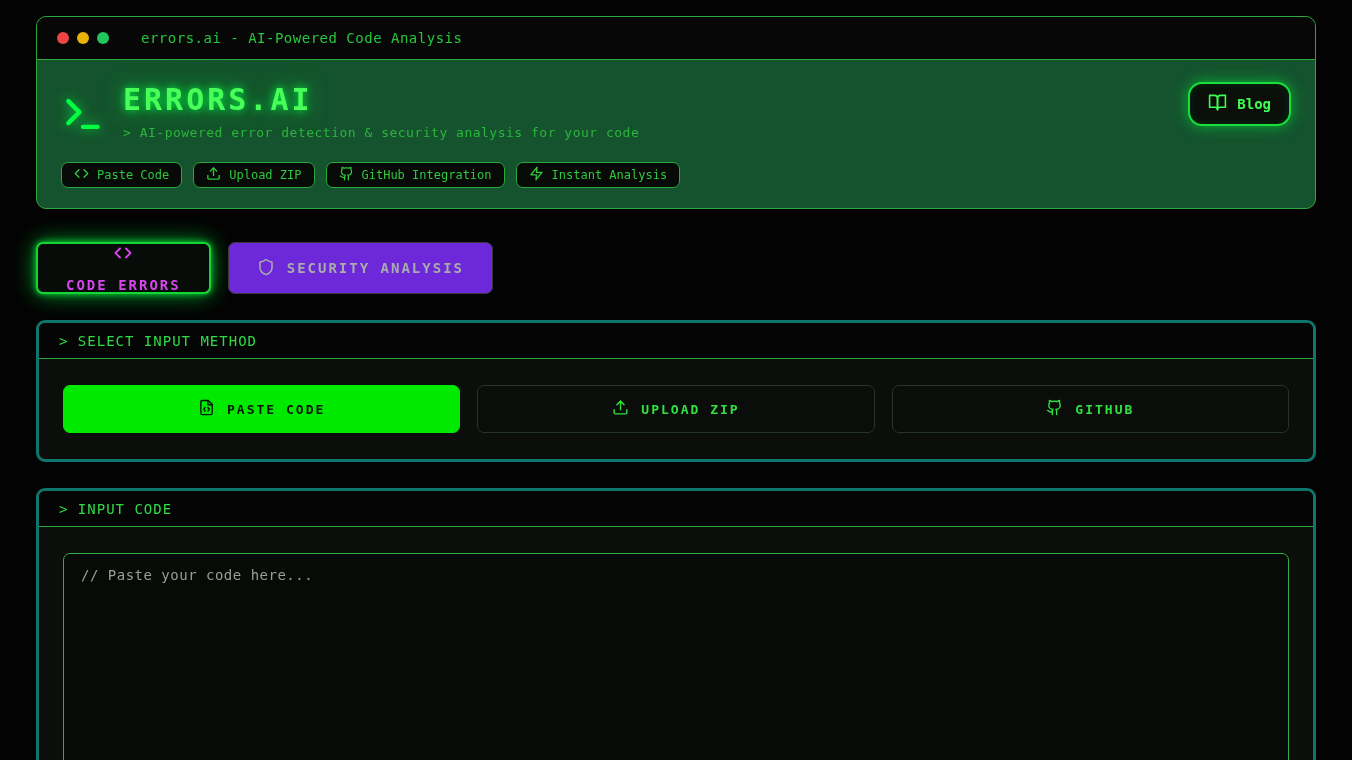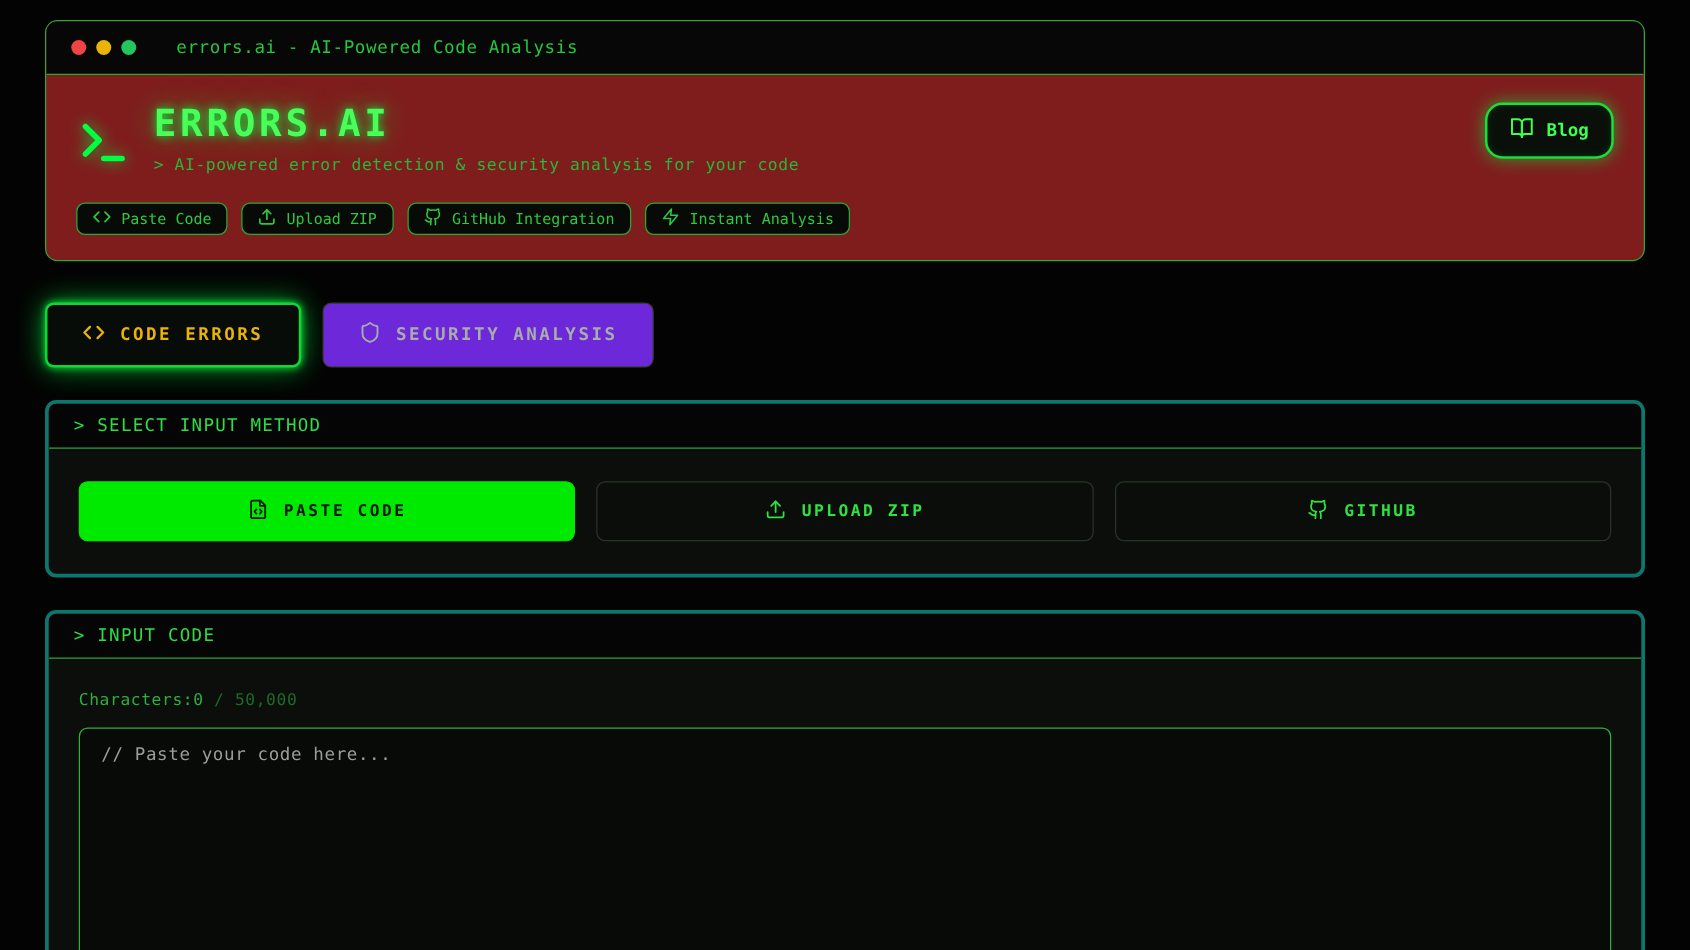--- a/index.html
+++ b/index.html
@@ -7,21 +7,21 @@
     background: #030303;
     font-family: "DejaVu Sans Mono", "Liberation Mono", monospace;
     color: #2fc73e;
   }
   .page { width: 1352px; padding: 16px 36px 40px 36px; }
 
   
   .window {
     border: 1px solid #2aa838;
     border-radius: 10px;
-    background: #7f1d1d;
+    background: #14532d;
     overflow: hidden;
   }
   .titlebar {
     display: flex; align-items: center;
     height: 43px; padding: 0 20px;
     background: #070707;
     border-bottom: 1px solid #2aa838;
   }
   .dot { width: 12px; height: 12px; border-radius: 50%; margin-right: 8px; display: inline-block; }
   .dot.red { background: #ef4444; }
@@ -59,23 +59,24 @@
 
   
   .tabs { display: flex; gap: 17px; margin-top: 33px; }
   .tab {
     display: inline-flex; align-items: center; gap: 12px;
     font-family: inherit; font-size: 14px; font-weight: bold; letter-spacing: 2px;
     padding: 0 28px; height: 52px; cursor: pointer;
     border-radius: 7px;
   }
   .tab.active {
-    background: #080c08; color: #eab308;
+    background: #080c08; color: #d946ef;
     border: 2px solid #14d436;
     box-shadow: 0 0 22px rgba(0,255,65,.65), 0 0 6px rgba(0,255,65,.8);
+    flex-direction: column;
   }
   .tab.inactive {
     background: #6d28d9; color: #a9adaa;
     border: 1px solid #3a3a3a;
   }
 
   
   .panel {
     border: 3px solid #0f766e; border-radius: 9px;
     background: #0b0e0b; margin-top: 26px; overflow: hidden;
@@ -243,21 +244,17 @@
           </span>
           <span>GITHUB</span>
         </button>
       </div>
     </div>
   </div>
 
   <div class="panel">
     <div class="panel-header">&gt; INPUT CODE</div>
     <div class="panel-body">
-      <div class="char-counter">
-        <span class="char-count">Characters:0</span>
-        <span class="char-limit">/ 50,000</span>
-      </div>
       <textarea class="code-textarea" spellcheck="false" placeholder="// Paste your code here..." style=""></textarea>
     </div>
   </div>
 
 </div>
 
 </body></html>

